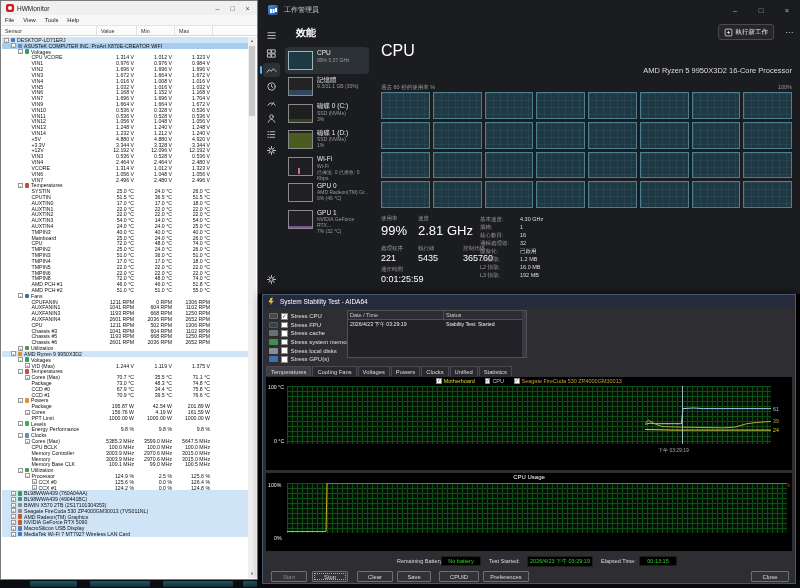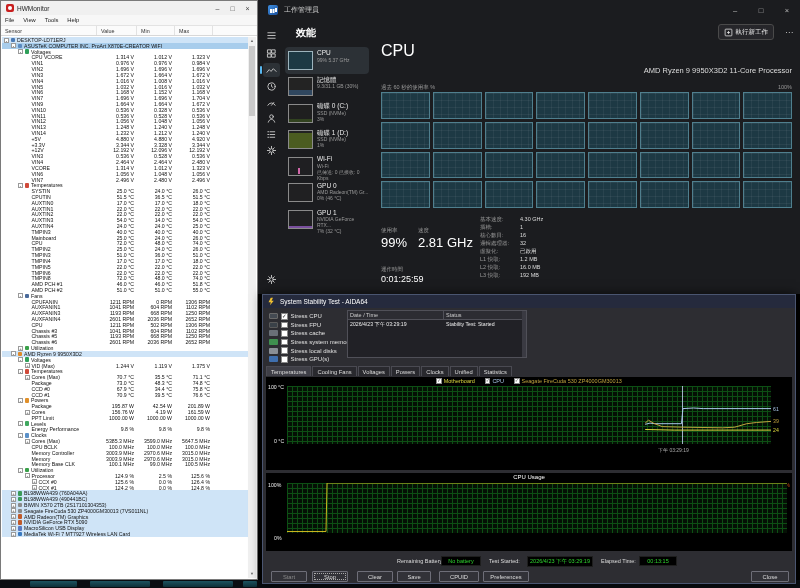--- a/index.html
+++ b/index.html
@@ -71,21 +71,21 @@
   .t-gpu0{background:#202022}
   .t-gpu1{background:linear-gradient(#202022 86%,#7a4f9e 86%)}
   .s-name{font-size:6.5px;color:#eee;line-height:7.5px}
   .s-sub{font-size:5px;color:#9a9a9a;line-height:6px}
   #cpu-title{position:absolute;left:123px;top:42px;font-size:16px;color:#fff}
   #cpu-proc{position:absolute;right:8px;top:66px;font-size:7.5px;color:#ddd}
   #cpu-caption{position:absolute;left:123px;top:84px;font-size:5.5px;color:#999}
   #cpu-ymax{position:absolute;right:8px;top:84px;font-size:5.5px;color:#999}
   #cpu-grid{position:absolute;left:123px;top:92px;right:8px;height:116px;display:grid;grid-template-columns:repeat(8,1fr);grid-template-rows:repeat(4,1fr);gap:3px}
   .cell{background:#1d3944;border:1px solid #4f7f8e;background-image:linear-gradient(rgba(255,255,255,.05) 1px,transparent 1px),linear-gradient(90deg,rgba(255,255,255,.05) 1px,transparent 1px);background-size:7px 7px}
-  #stats1{position:absolute;left:123px;top:227px;display:flex}
+  #stats1{position:absolute;left:123px;top:215px;display:flex}
   #stats2{position:absolute;left:123px;top:245px;display:flex}
   .stat-col{margin-right:14px}
   .stat-col.w1{width:37px;margin-right:0}
   .stat-col.w2{width:45px;margin-right:0}
   .stat-label{font-size:5.5px;color:#999}
   .stat-big{font-size:13px;color:#fff;font-weight:300;margin-top:1px}
   .stat-mid{font-size:9px;color:#fff;margin-top:1px}
   #uptime{position:absolute;left:123px;top:266px}
   #cpu-details{position:absolute;left:222px;top:215px}
   .drow{display:flex;height:8px;align-items:center}
@@ -262,21 +262,21 @@
       </div>
       <div class="side-entry">
         <div class="thumb t-gpu1"></div>
         <div class="s-name">GPU 1</div>
         <div class="s-sub">NVIDIA GeForce RTX...</div>
         <div class="s-sub">7% (32 °C)</div>
       </div>
     </div>
 
   <div id="cpu-title">CPU</div>
-  <div id="cpu-proc">AMD Ryzen 9 9950X3D2 11-Core Processor</div>
+  <div id="cpu-proc">AMD Ryzen 5 9950X3D2 16-Core Processor</div>
   <div id="cpu-caption">過去 60 秒的使用率 %</div>
   <div id="cpu-ymax">100%</div>
   <div id="cpu-grid">
       <div class="cell"></div>
       <div class="cell"></div>
       <div class="cell"></div>
       <div class="cell"></div>
       <div class="cell"></div>
       <div class="cell"></div>
       <div class="cell"></div>
@@ -308,20 +308,34 @@
     </div>
 
   <div id="stats1">
       <div class="stat-col w1">
         <div class="stat-label">使用率</div>
         <div class="stat-big">99%</div>
       </div>
       <div class="stat-col">
         <div class="stat-label">速度</div>
         <div class="stat-big">2.81 GHz</div>
+      </div>
+    </div>
+  <div id="stats2">
+      <div class="stat-col w1">
+        <div class="stat-label">處理程序</div>
+        <div class="stat-mid">221</div>
+      </div>
+      <div class="stat-col w2">
+        <div class="stat-label">執行緒</div>
+        <div class="stat-mid">5435</div>
+      </div>
+      <div class="stat-col">
+        <div class="stat-label">控制代碼</div>
+        <div class="stat-mid">365760</div>
       </div>
     </div>
   <div id="uptime">
     <div class="stat-label">運作時間</div>
     <div class="stat-mid">0:01:25:59</div>
   </div>
   <div id="cpu-details">
       <div class="drow">
         <div class="dlabel">基本速度:</div>
         <div class="dvalue">4.30 GHz</div>

